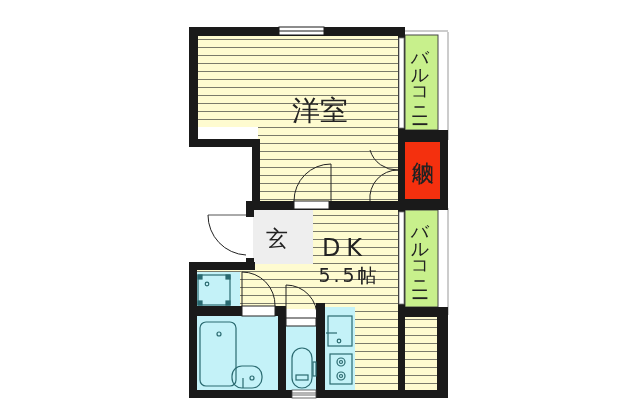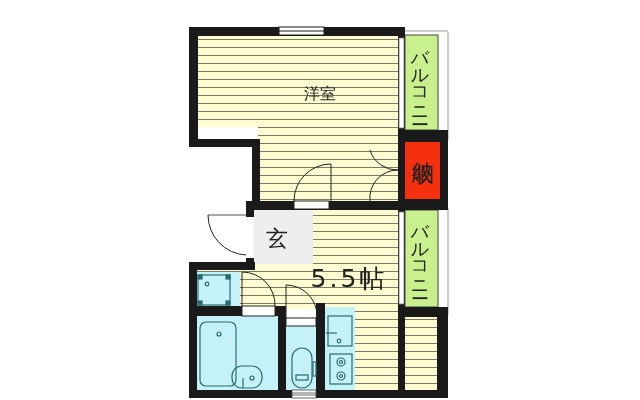--- a/index.html
+++ b/index.html
@@ -117,19 +117,20 @@
       <circle cx="339" cy="341" r="1.8"></circle>
       <rect x="330" y="354" width="22" height="30"></rect>
       <circle cx="341" cy="362" r="4"></circle>
       <circle cx="341" cy="362" r="1.5"></circle>
       <circle cx="341" cy="376" r="4"></circle>
       <circle cx="341" cy="376" r="1.5"></circle>
     </g>
   </svg>
 
   
-  <div class="lbl" style="left:270px;top:86px;width:100px;font-size:16px;font-family:Liberation Serif, serif;">洋室</div>
-  <div class="lbl" style="left:294px;top:266px;width:110px;font-size:25px;letter-spacing:3px;text-align:center;">5.5帖</div>
+  <div class="lbl" style="left:270px;top:97px;width:100px;font-size:28px;font-family:Liberation Serif, serif;">洋室</div>
+  <div class="lbl" style="left:310px;top:236px;width:70px;font-size:24px;letter-spacing:6px;">DK</div>
+  <div class="lbl" style="left:294px;top:266px;width:110px;font-size:19px;letter-spacing:3px;text-align:center;">5.5帖</div>
   <div class="lbl" style="left:262px;top:228px;width:30px;font-size:22px;">玄</div>
   <div class="vlbl" style="left:412px;top:145px;font-size:22px;">収納</div>
   <div class="vlbl" style="left:411px;top:37px;font-size:18px;">バルコニー</div>
   <div class="vlbl" style="left:411px;top:211px;font-size:18px;">バルコニー</div>
 </div>
 
 </body></html>

